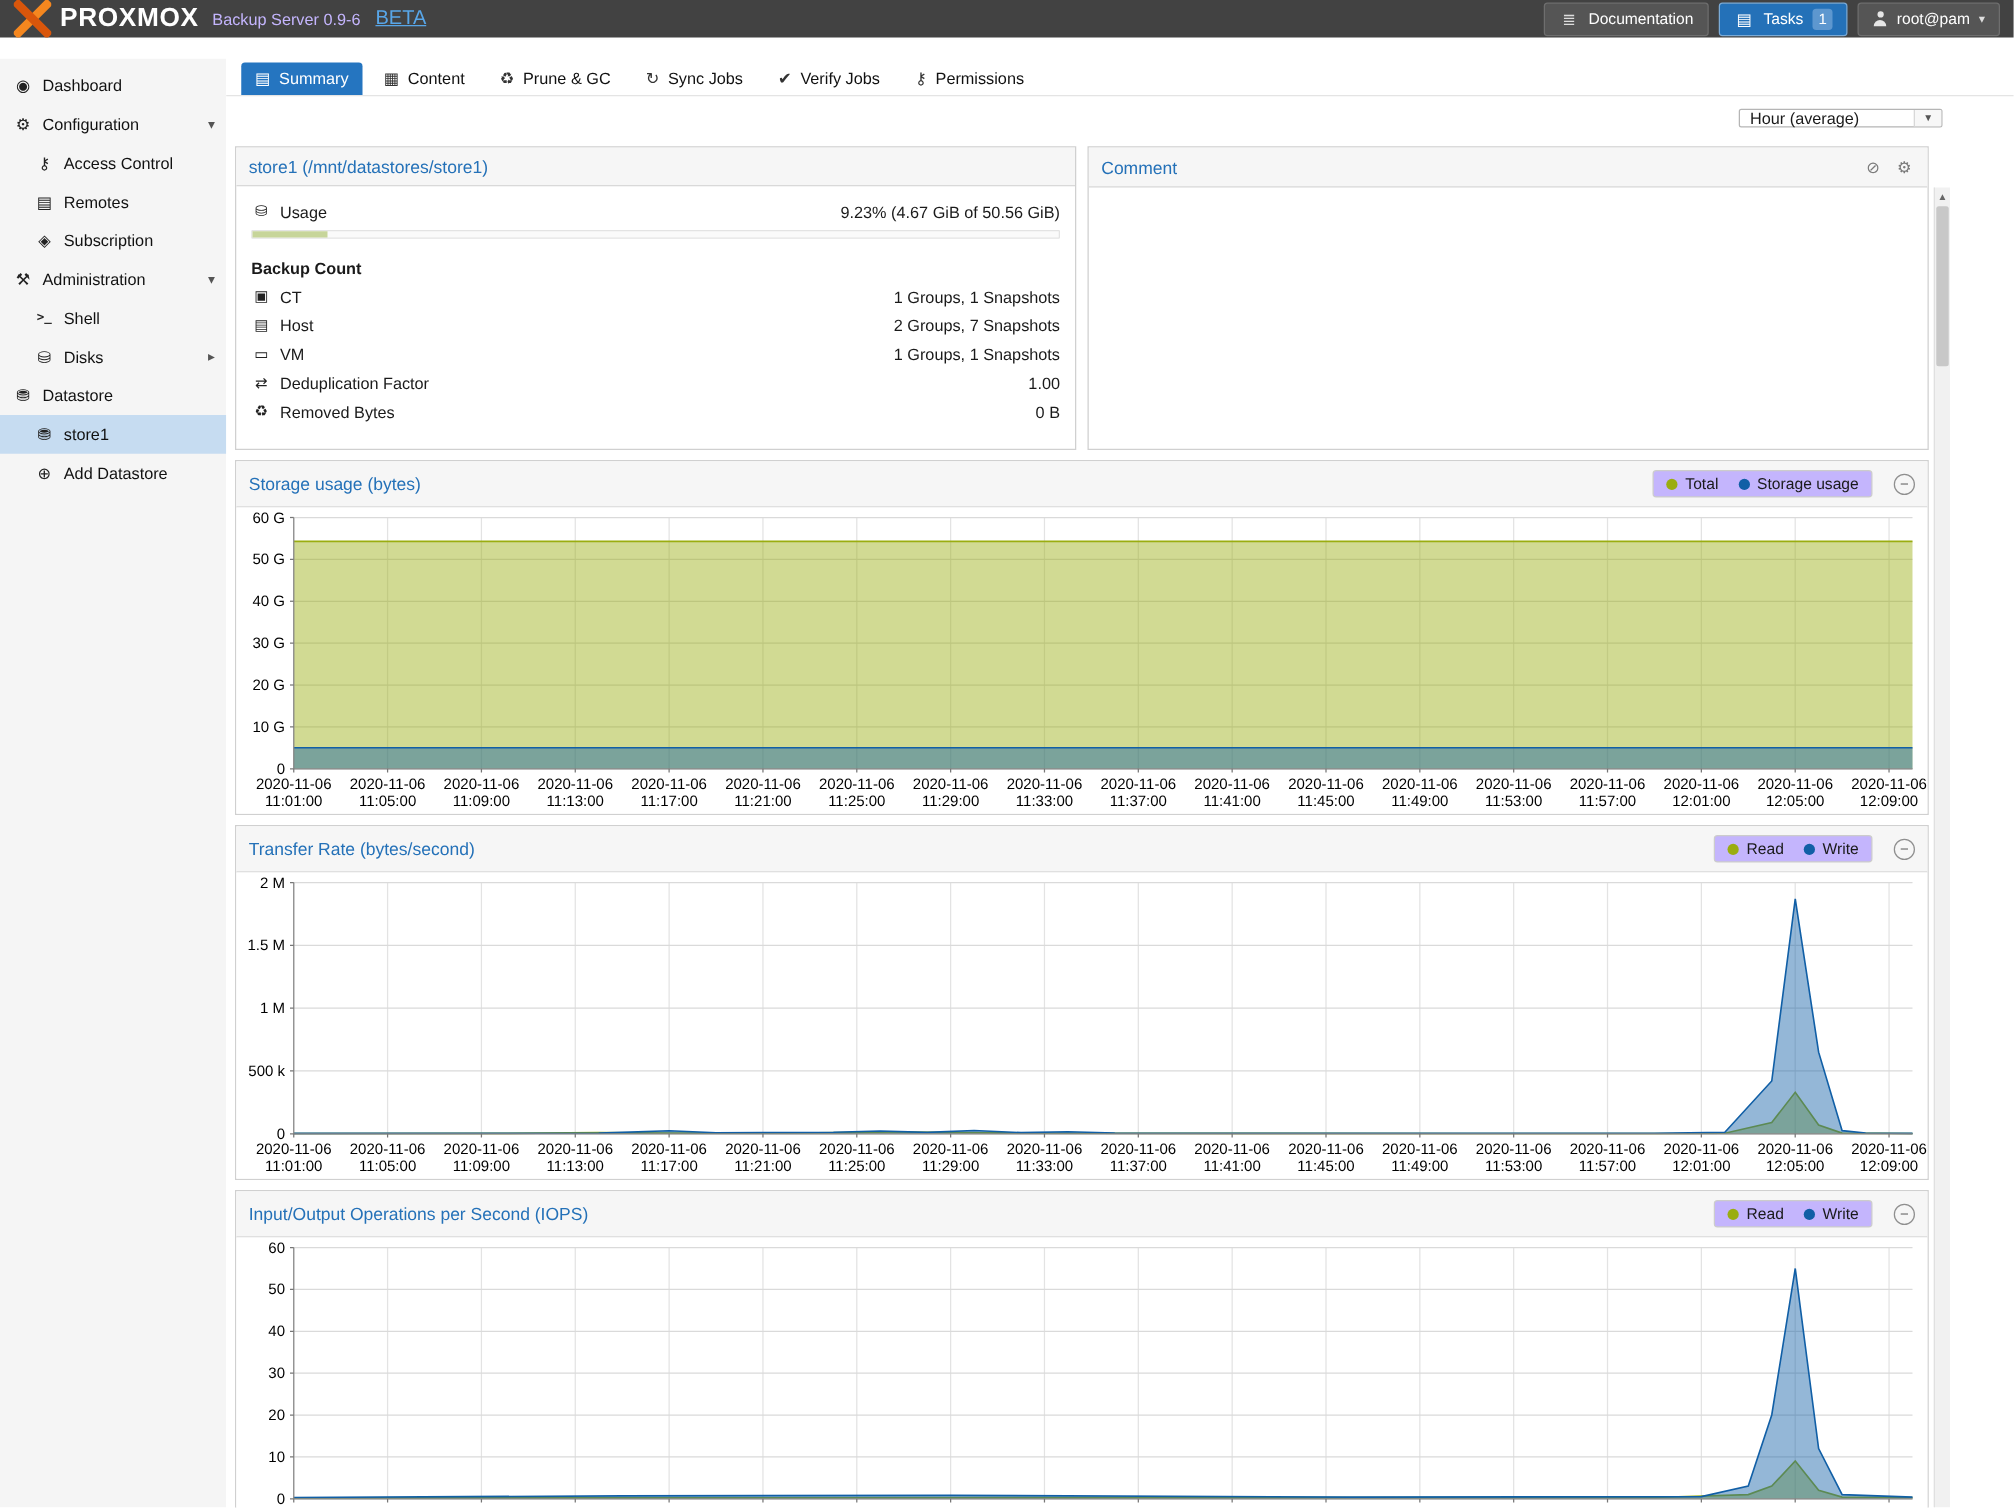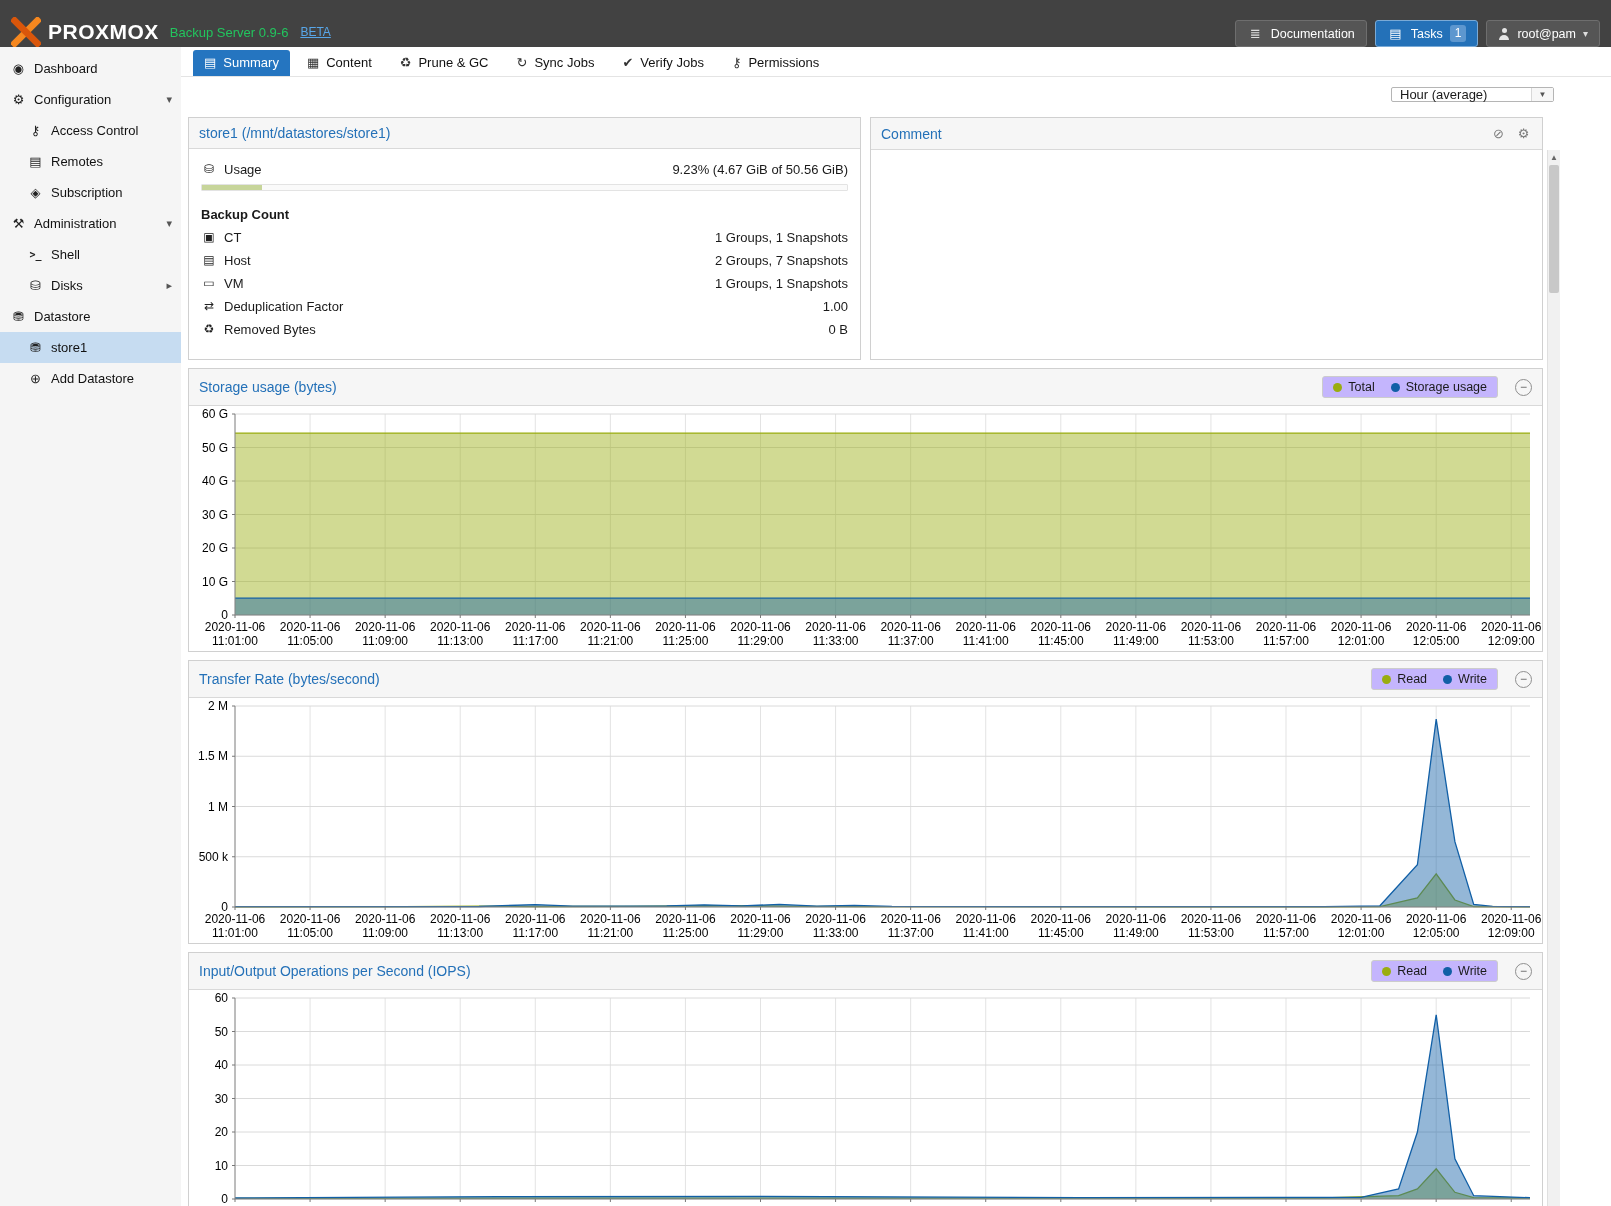--- a/index.html
+++ b/index.html
@@ -1,26 +1,26 @@
 <!DOCTYPE html>
 <html><head>
 <meta charset="utf-8">
 <style>
   *{box-sizing:border-box;margin:0;padding:0}
   html,body{overflow:hidden}
   body{width:1611px;height:1206px;position:relative;background:#fff;
        font-family:"Liberation Sans",sans-serif;font-size:13px;color:#1a1a1a}
 
   
-  .topbar{position:absolute;left:0;top:0;right:0;height:47px;background:#424242;
-          display:flex;align-items:flex-end;padding:0 11px;gap:8px;z-index:10}
+  .topbar{position:absolute;left:0;top:0;right:0;height:30px;background:#424242;
+          display:flex;align-items:center;padding:0 11px;gap:8px;z-index:10}
   .brand{display:flex;align-items:center;gap:7px}
   .brand-name{color:#fff;font-weight:bold;font-size:21px;letter-spacing:.5px}
-  .product{color:#22c55e;font-size:13px;margin-left:4px}
-  .beta{color:#58a6e8;font-size:12px;margin-left:5px;text-decoration:underline;cursor:pointer}
+  .product{color:#c4b5fd;font-size:13px;margin-left:4px}
+  .beta{color:#58a6e8;font-size:16px;margin-left:5px;text-decoration:underline;cursor:pointer}
   .topbar-spacer{flex:1}
   .tb-btn{display:flex;align-items:center;gap:7px;height:27px;padding:0 11px;border-radius:3px;
           font-size:12.5px;color:#fff;background:#555;border:1px solid #6e6e6e;cursor:pointer;white-space:nowrap}
   .tb-btn.tasks{background:#2471b8;border-color:#7aaad6}
   .badge{background:#5d97cf;color:#fff;border-radius:3px;padding:0 5px;font-size:12px;
          height:17px;line-height:17px}
   .person{position:relative;width:12px;height:12px;display:inline-block}
   .person::before{content:"";position:absolute;top:0;left:3.5px;width:5px;height:5px;border-radius:50%;background:#e6e6e6}
   .person::after{content:"";position:absolute;bottom:0;left:1px;width:10px;height:5px;border-radius:5px 5px 0 0;background:#e6e6e6}
   .tb-caret{font-size:10px;color:#ddd}

